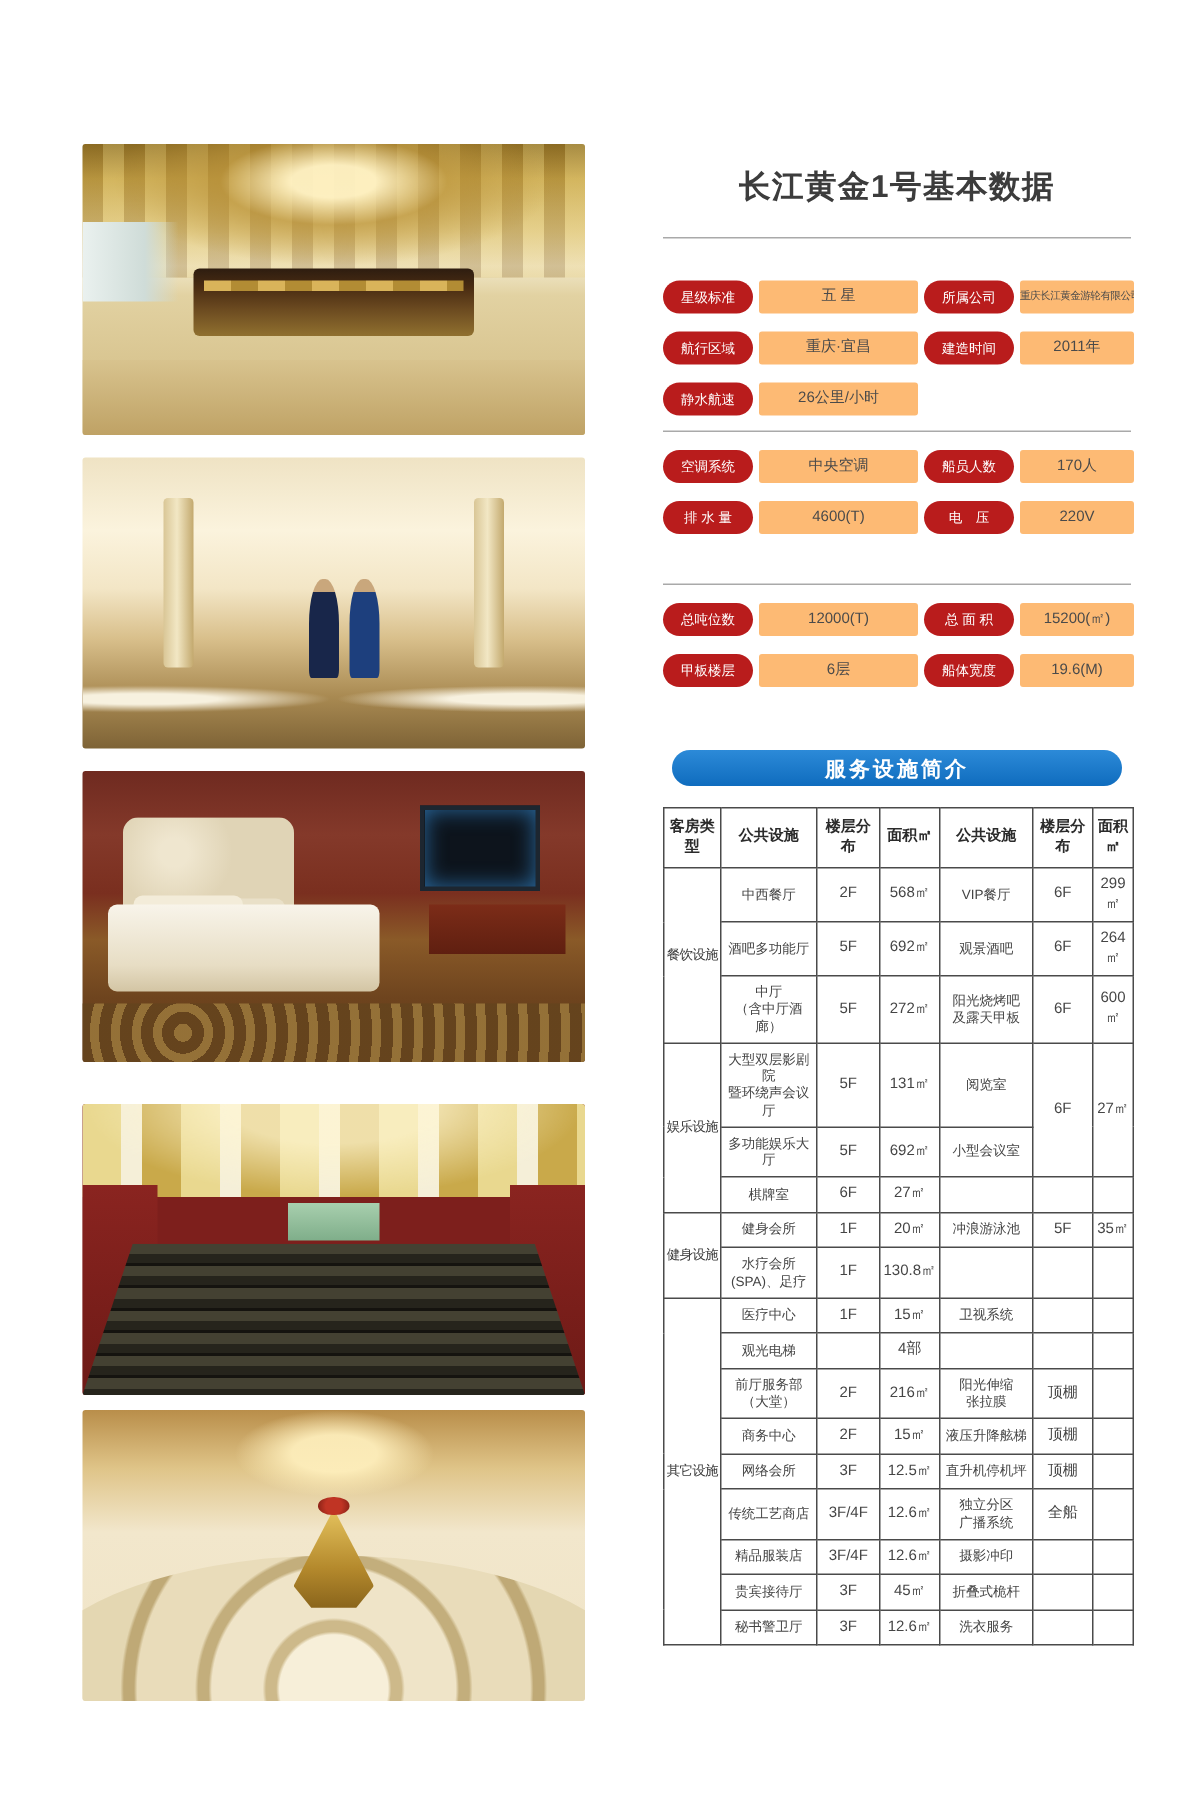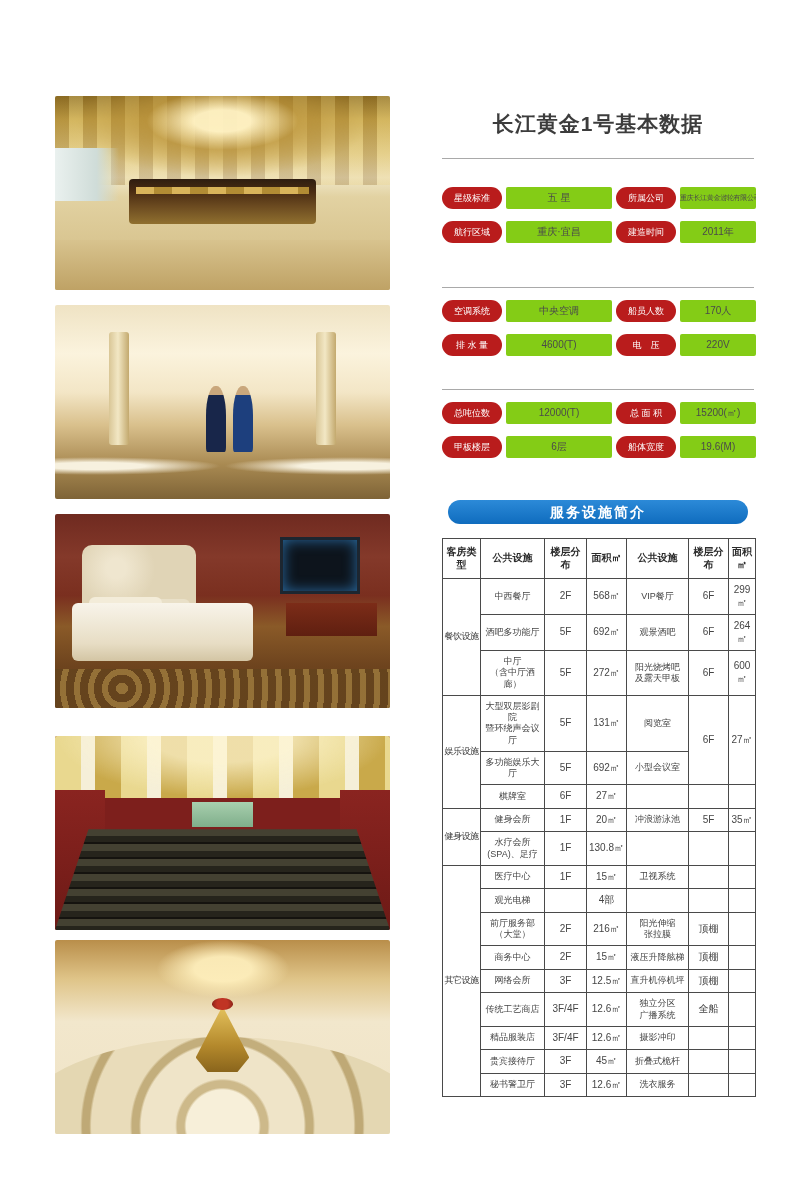--- a/index.html
+++ b/index.html
@@ -69,21 +69,21 @@
   .hline{position:absolute;left:2px;width:312px;height:1px;background:#a9a9a9;}
   .hl1{top:158px;} .hl2{top:287px;} .hl3{top:389px;}
   .spec-group{position:absolute;left:0;width:316px;}
   .sg1{top:186px;} .sg2{top:299px;} .sg3{top:401px;}
   .spec-col{position:absolute;top:0;}
   .spec-col.cl{left:2px;width:170px;}
   .spec-col.cr{left:176px;width:140px;}
   .spec-row{display:flex;align-items:center;height:24px;margin-bottom:10px;}
   .pill{flex:0 0 60px;height:22px;line-height:22px;border-radius:11px;background:#b91c1c;
     color:#ffffff;font-size:9px;text-align:center;letter-spacing:0;white-space:nowrap;overflow:hidden;}
-  .val{flex:1;height:22px;line-height:22px;margin-left:4px;border-radius:2px;background:#84cc16;
+  .val{flex:1;height:22px;line-height:22px;margin-left:4px;border-radius:2px;background:#fdba74;
     color:#4a4a4a;font-size:10px;text-align:center;white-space:nowrap;overflow:hidden;}
   .val.tiny{font-size:7px;letter-spacing:-0.3px;}
   .val.snug{font-size:9px;}
   .banner{position:absolute;top:500px;left:8px;width:300px;height:24px;border-radius:12px;
     background:linear-gradient(180deg,#2c8ad8,#0f6cbe);color:#ffffff;font-weight:bold;
     font-size:14px;text-align:center;line-height:24px;letter-spacing:2px;}
   
   .fac-table{position:absolute;top:538px;left:2px;width:313px;border-collapse:collapse;table-layout:fixed;}
   .fac-table th,.fac-table td{border:1px solid #4a4a4a;text-align:center;vertical-align:middle;
     font-size:10px;color:#454545;padding:5px 1px;white-space:pre-line;line-height:1.25;}
@@ -141,20 +141,24 @@
   <div class="spec-group sg1">
     <div class="spec-col cl">
       <div class="spec-row">
         <span class="pill">星级标准</span>
         <span class="val">五 星</span>
       </div>
       <div class="spec-row">
         <span class="pill">航行区域</span>
         <span class="val">重庆·宜昌</span>
       </div>
+      <div class="spec-row">
+        <span class="pill">静水航速</span>
+        <span class="val">26公里/小时</span>
+      </div>
     </div>
     <div class="spec-col cr">
       <div class="spec-row">
         <span class="pill">所属公司</span>
         <span class="val tiny">重庆长江黄金游轮有限公司</span>
       </div>
       <div class="spec-row">
         <span class="pill">建造时间</span>
         <span class="val">2011年</span>
       </div>

